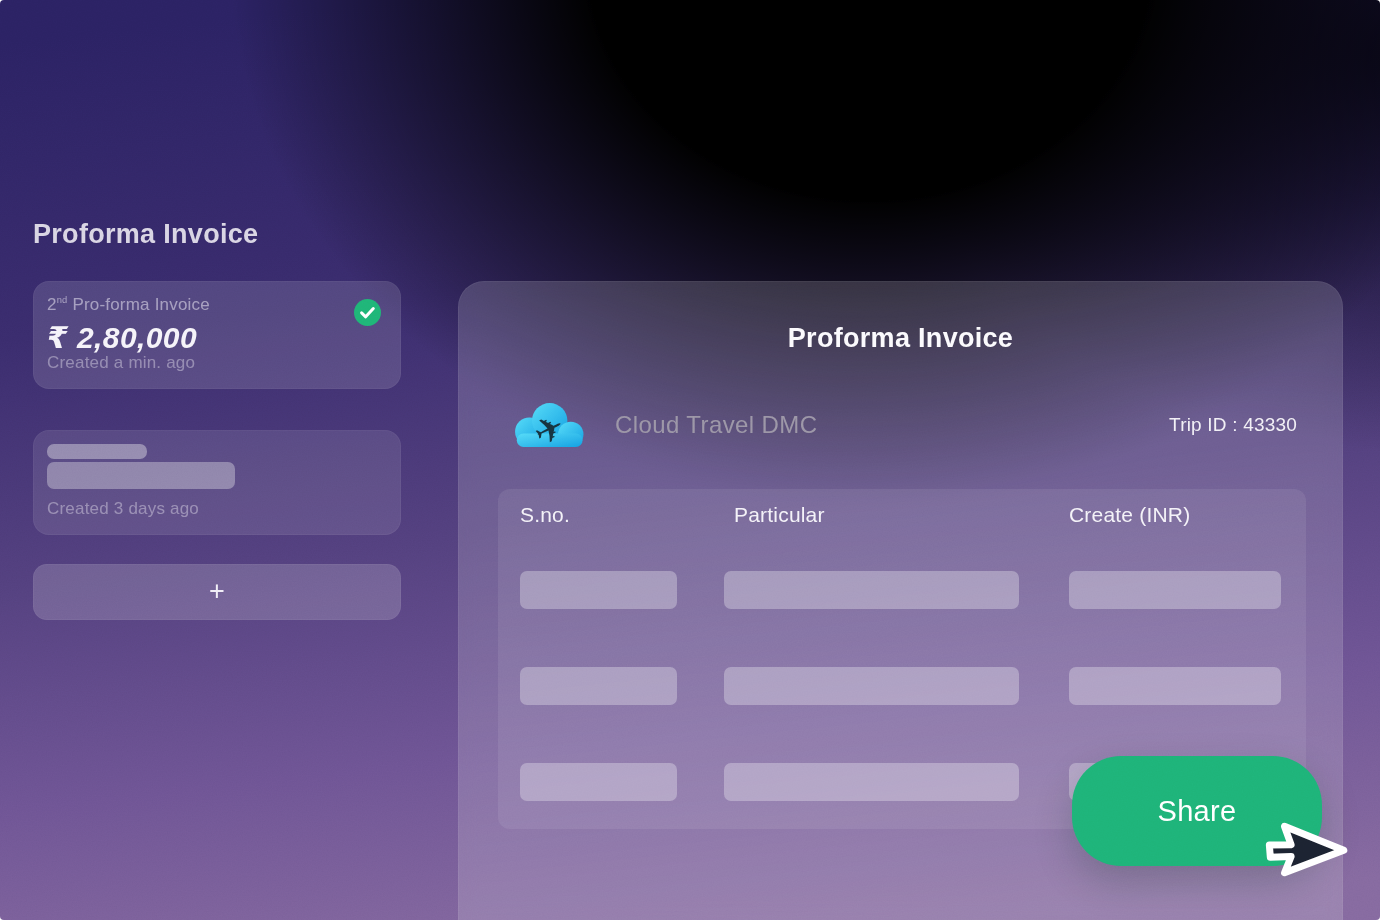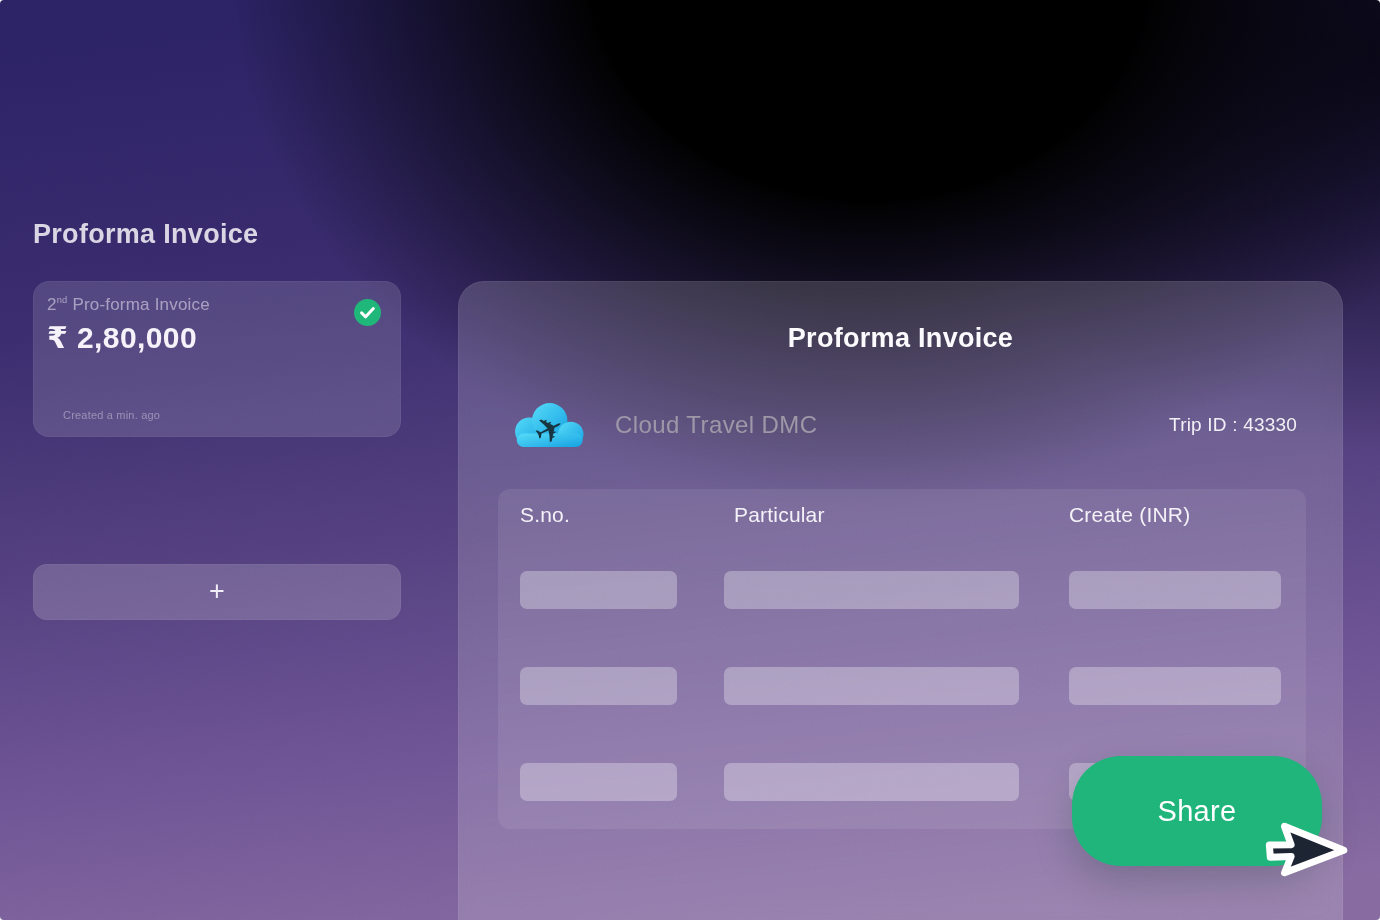--- a/index.html
+++ b/index.html
@@ -20,34 +20,34 @@
   .sidebar-heading{
     position:absolute;left:33px;top:219px;
     font-size:27px;font-weight:600;letter-spacing:.3px;color:#d9d5e4;
   }
   .card{
     position:absolute;left:33px;width:368px;border-radius:16px;
     background:rgba(255,255,255,0.13);
     border:1px solid rgba(255,255,255,0.04);
     box-sizing:border-box;
   }
-  .card-selected{top:281px;height:156px;}
+  .card-selected{top:281px;height:108px;}
   .card-skeleton{top:430px;height:105px;background:rgba(255,255,255,0.10);}
   .card-label{
     position:absolute;left:13px;top:13px;
     font-size:17px;color:rgba(233,229,244,0.55);letter-spacing:.2px;
   }
   .card-label sup{font-size:0.55em;}
   .card-amount{
     position:absolute;left:13px;top:38px;
-    font-size:30px;font-weight:600;color:#f5f3f9;letter-spacing:.4px;
+    font-size:30px;font-weight:600;color:#f5f3f9;letter-spacing:.4px;font-style:italic;
   }
   .card-created{
-    position:absolute;left:29px;bottom:15px;
-    font-size:11px;color:rgba(233,229,244,0.42);letter-spacing:.2px;
+    position:absolute;left:13px;bottom:15px;
+    font-size:17px;color:rgba(233,229,244,0.42);letter-spacing:.2px;
   }
   .check-badge{
     position:absolute;right:19px;top:17px;width:27px;height:27px;
   }
   .skel-line{position:absolute;background:rgba(255,255,255,0.36);border-radius:7px;}
   .skel-a{left:13px;top:13px;width:100px;height:15px;}
   .skel-b{left:13px;top:31px;width:188px;height:27px;background:rgba(255,255,255,0.32);}
   .create-btn{
     position:absolute;left:33px;top:564px;width:368px;height:56px;border-radius:14px;
     background:rgba(255,255,255,0.17);
@@ -120,20 +120,25 @@
       <span>2</span><sup>nd</sup><span> Pro-forma Invoice</span>
     </div>
     <div class="card-amount">₹ 2,80,000</div>
     <div class="card-created">Created a min. ago</div>
     <svg class="check-badge" viewBox="0 0 27 27">
       <circle cx="13.5" cy="13.5" r="13.5" fill="#1fb577"></circle>
       <polyline points="7.6,13.9 11.7,17.8 19.3,9.6" fill="none" stroke="#ffffff" stroke-width="3" stroke-linecap="round" stroke-linejoin="round"></polyline>
     </svg>
   </div>
 
+  <div class="card card-skeleton">
+    <div class="skel-line skel-a"></div>
+    <div class="skel-line skel-b"></div>
+    <div class="card-created">Created 3 days ago</div>
+  </div>
 
   <div class="create-btn">
     <span class="plus-glyph">+</span>
   </div>
 
   <div class="panel">
     <div class="panel-title">Proforma Invoice</div>
 
     <div class="brand-row">
       <svg class="brand-logo" viewBox="0 0 100 64">

